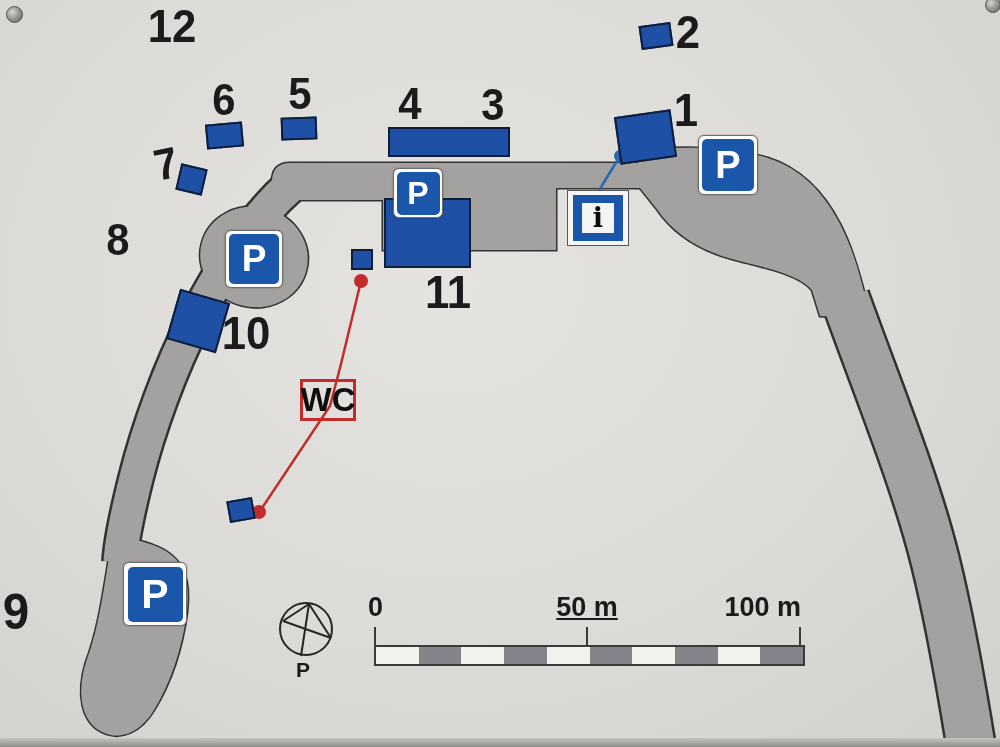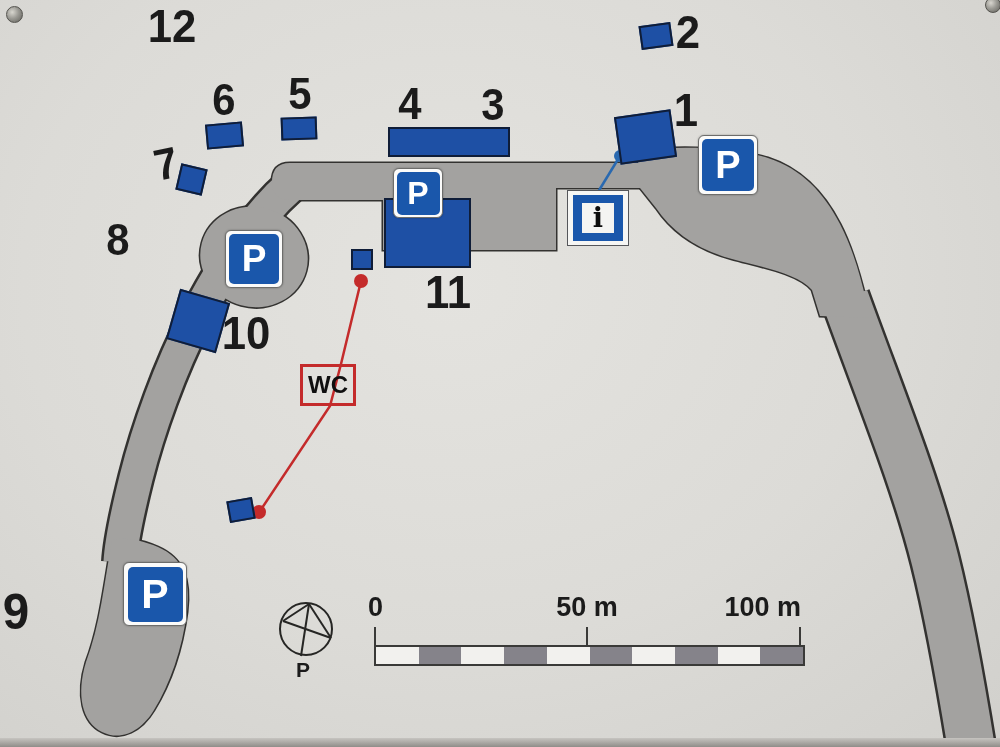--- a/index.html
+++ b/index.html
@@ -33,21 +33,21 @@
     display:flex;align-items:center;justify-content:center;}
   .info-sign .i-blue{background:var(--sign-blue);width:50px;height:46px;
     display:flex;align-items:center;justify-content:center;}
   .info-sign .i-white{background:#f4f4f2;width:32px;height:30px;
     display:flex;align-items:center;justify-content:center;}
   .info-sign .i-glyph{font-family:"DejaVu Serif",serif;font-weight:bold;
     color:#0c0c0c;font-size:27px;line-height:1;transform:translateY(-1px);}
   
   .wc-box{z-index:4;border:3px solid var(--red);
     display:flex;align-items:center;justify-content:center;
-    color:#0f0f0f;font-weight:bold;font-size:24px;letter-spacing:0px;}
+    color:#0f0f0f;font-weight:bold;font-size:33px;letter-spacing:0px;margin-top:15px;}
   
   #scale-bar{z-index:4;}
   #scale-bar .bar{position:absolute;left:0;top:53px;width:427px;height:17px;
     border:2px solid #3a3a38;display:flex;background:var(--scale-white);}
   #scale-bar .seg{flex:1 1 auto;height:100%;}
   #scale-bar .tick{position:absolute;top:35px;width:2px;height:20px;background:#3a3a38;}
   #scale-bar .s-label{position:absolute;top:0;font-weight:bold;font-size:27px;
     color:var(--ink);white-space:nowrap;}
   
   #compass-label{z-index:4;font-weight:bold;font-size:21px;color:var(--ink);}
@@ -162,21 +162,21 @@
       </div>
     </div>
   </div>
 
   <div class="abs wc-box" style="left:300px;top:364px;width:56px;height:42px;">
     <span>WC</span>
   </div>
 
   <div id="scale-bar" class="abs" style="left:374px;top:592px;width:427px;height:72px;">
     <div class="s-label" style="left:0;transform:translateX(-40%);">0</div>
-    <div class="s-label" style="left:213px;transform:translateX(-50%);">50 m</div>
+    <div class="s-label" style="left:213px;transform:translateX(-50%);text-decoration:underline;">50 m</div>
     <div class="s-label" style="right:0;">100 m</div>
     <div class="tick" style="left:0;"></div>
     <div class="tick" style="left:212px;"></div>
     <div class="tick" style="left:425px;"></div>
     <div class="bar">
         <div class="seg" style="background: var(--scale-white);"></div>
         <div class="seg" style="background: var(--scale-gray);"></div>
         <div class="seg" style="background: var(--scale-white);"></div>
         <div class="seg" style="background: var(--scale-gray);"></div>
         <div class="seg" style="background: var(--scale-white);"></div>

